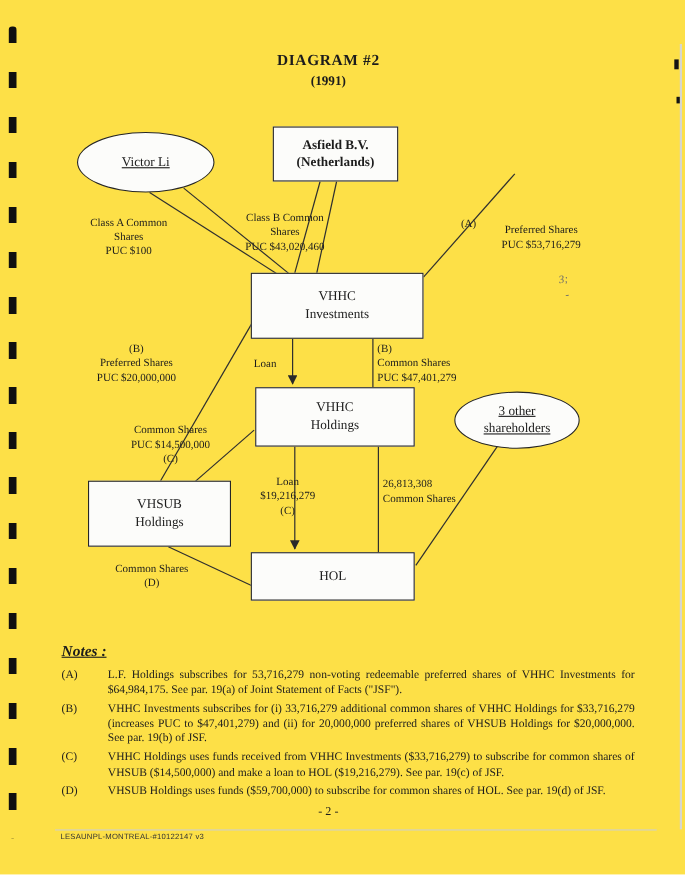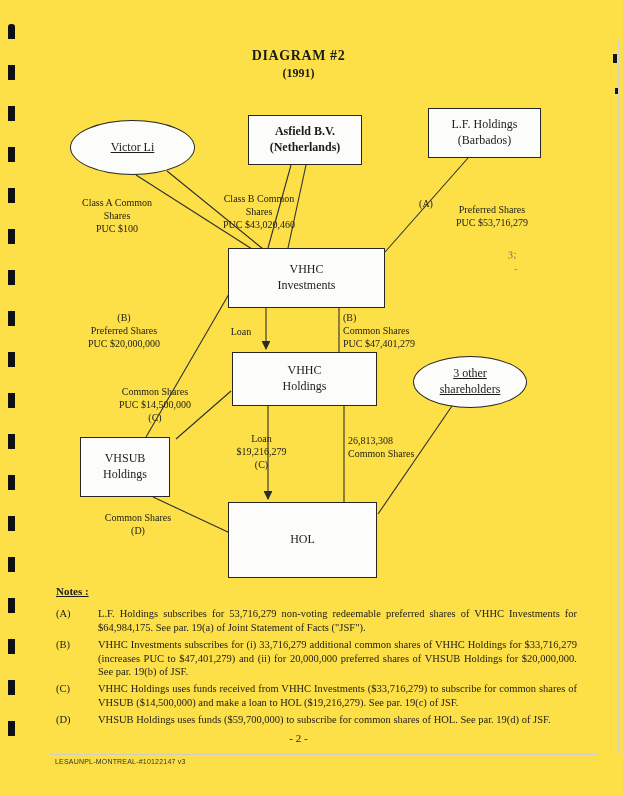--- a/index.html
+++ b/index.html
@@ -31,21 +31,21 @@
   .node.ellipse { border-radius:50%;text-decoration:underline; }
 
   .elabel {
     position:absolute; font-size:10px; line-height:1.3;
     white-space:pre-line; text-align:center;
   }
   .elabel.left { text-align:left; }
 
   .artifact { position:absolute; color:#6b6b6b; font-size:10px; font-style:italic; transform:rotate(-8deg); }
 
-  .notes-heading { position:absolute; left:56px; top:585px; font-size:11px; font-weight:bold; text-decoration:underline; }
+  .notes-heading { position:absolute; left:56px; top:585px; font-size:14px; font-weight:bold; text-decoration:underline;font-style:italic; }
   .notes { position:absolute; left:56px; top:607px; width:521px; }
   .note-row { display:flex; margin-bottom:3px; font-size:10.5px; line-height:1.32; }
   .note-label { flex:0 0 42px; }
   .note-text { flex:1; text-align:justify; }
 
   .pageno { position:absolute; left:0; right:26px; top:732px; text-align:center; font-size:11px; }
   .footer-line { position:absolute; left:50px; top:754px; width:547px; border-top:1px solid #cfcfc9; }
   .footer { position:absolute; left:55px; top:758px; font-size:7px; letter-spacing:0.2px; color:#333; font-family:"Liberation Sans", sans-serif; }
 </style>
 </head>
@@ -80,31 +80,29 @@
       <line x1="268" y1="406" x2="268" y2="499" marker-end="url(#arw)"></line>
       <line x1="344" y1="406" x2="344" y2="502"></line>
       <line x1="452" y1="406" x2="378" y2="514"></line>
       <line x1="153" y1="497" x2="230" y2="533"></line>
     </g>
   </svg>
 
   <div class="node ellipse" style="left:70px; top:120px; width:125px; height:55px;">Victor Li</div>
   <div class="node" style="left:248px; top:115px; width:114px; height:50px;font-weight:bold;">Asfield B.V.
 (Netherlands)</div>
-  <div class="node" style="left:428px; top:108px; width:113px; height:50px;">L.F. Holdings
-(Barbados)</div>
   <div class="node" style="left:228px; top:248px; width:157px; height:60px;">VHHC
 Investments</div>
   <div class="node" style="left:232px; top:352px; width:145px; height:54px;">VHHC
 Holdings</div>
   <div class="node ellipse" style="left:413px; top:356px; width:114px; height:52px;">3 other
 shareholders</div>
-  <div class="node" style="left:80px; top:437px; width:90px; height:60px;text-align:center;">VHSUB
+  <div class="node" style="left:80px; top:437px; width:130px; height:60px;text-align:center;">VHSUB
 Holdings</div>
-  <div class="node" style="left:228px; top:502px; width:149px; height:76px;">HOL</div>
+  <div class="node" style="left:228px; top:502px; width:149px; height:44px;">HOL</div>
 
   <div class="elabel" style="left:62px; top:196px; width:110px;">Class A Common
 Shares
 PUC $100</div>
   <div class="elabel" style="left:203px; top:192px; width:112px;">Class B Common
 Shares
 PUC $43,020,460</div>
   <div class="elabel" style="left:413px; top:197px; width:26px;">(A)</div>
   <div class="elabel" style="left:436px; top:203px; width:112px;">Preferred Shares
 PUC $53,716,279</div>

